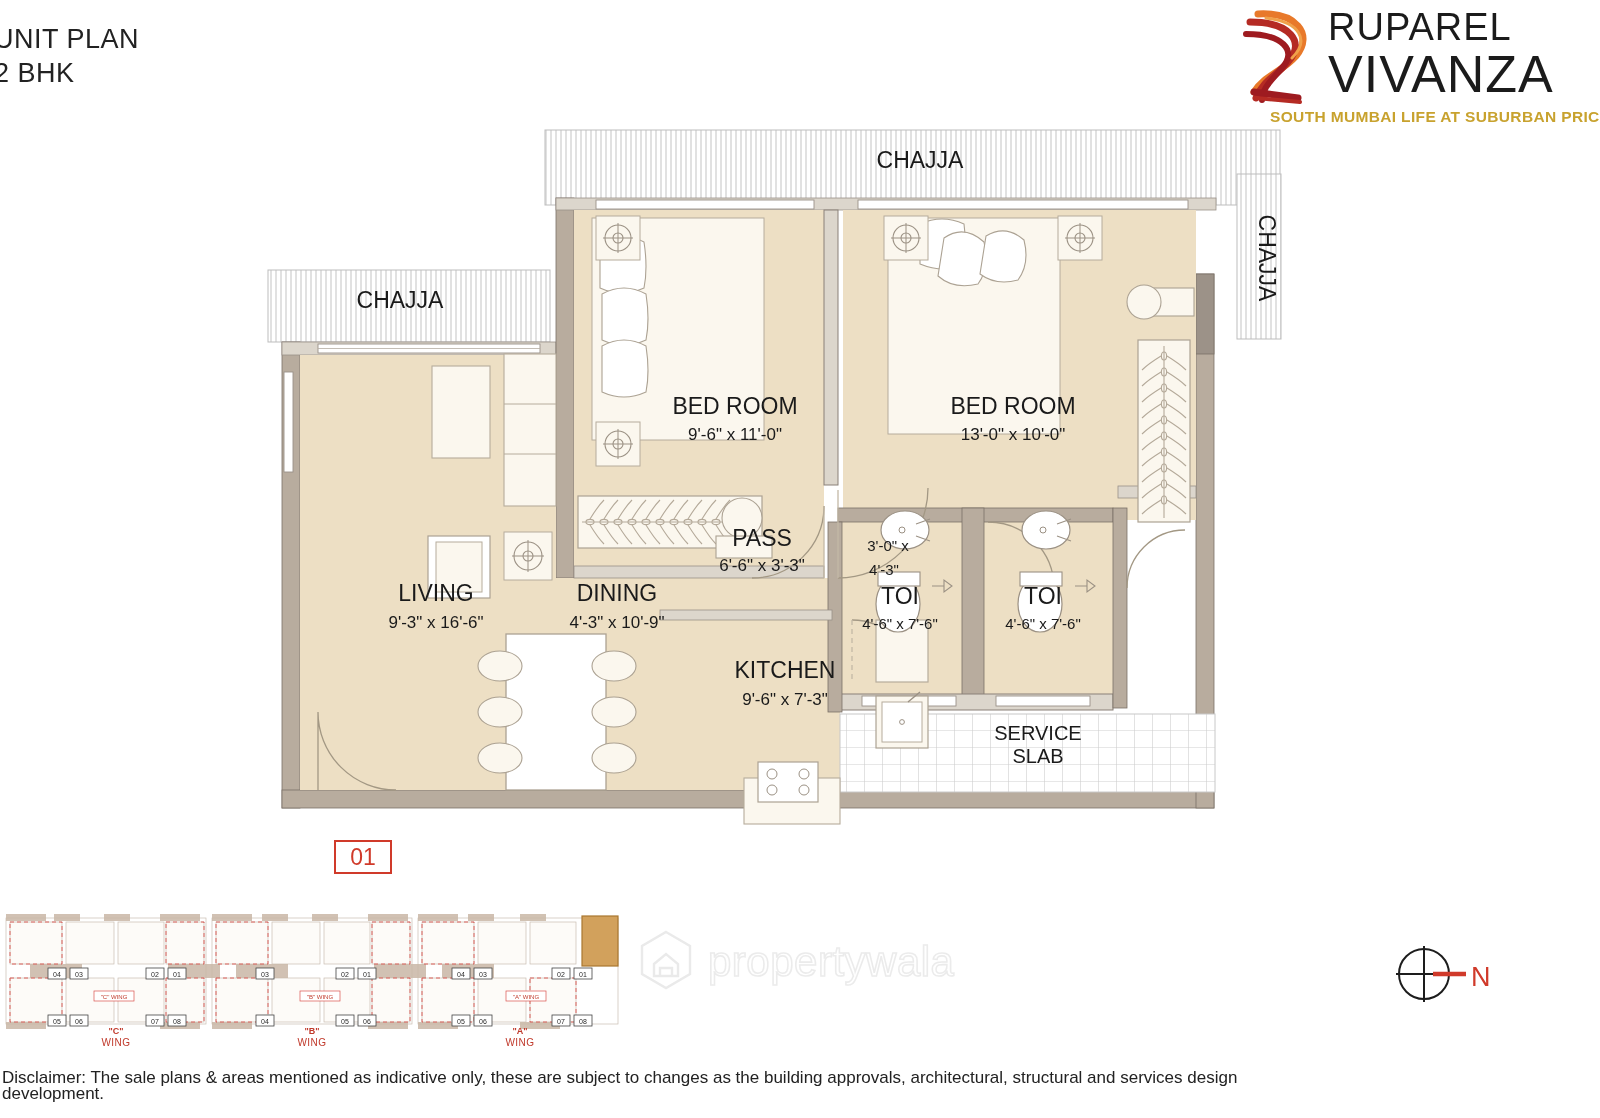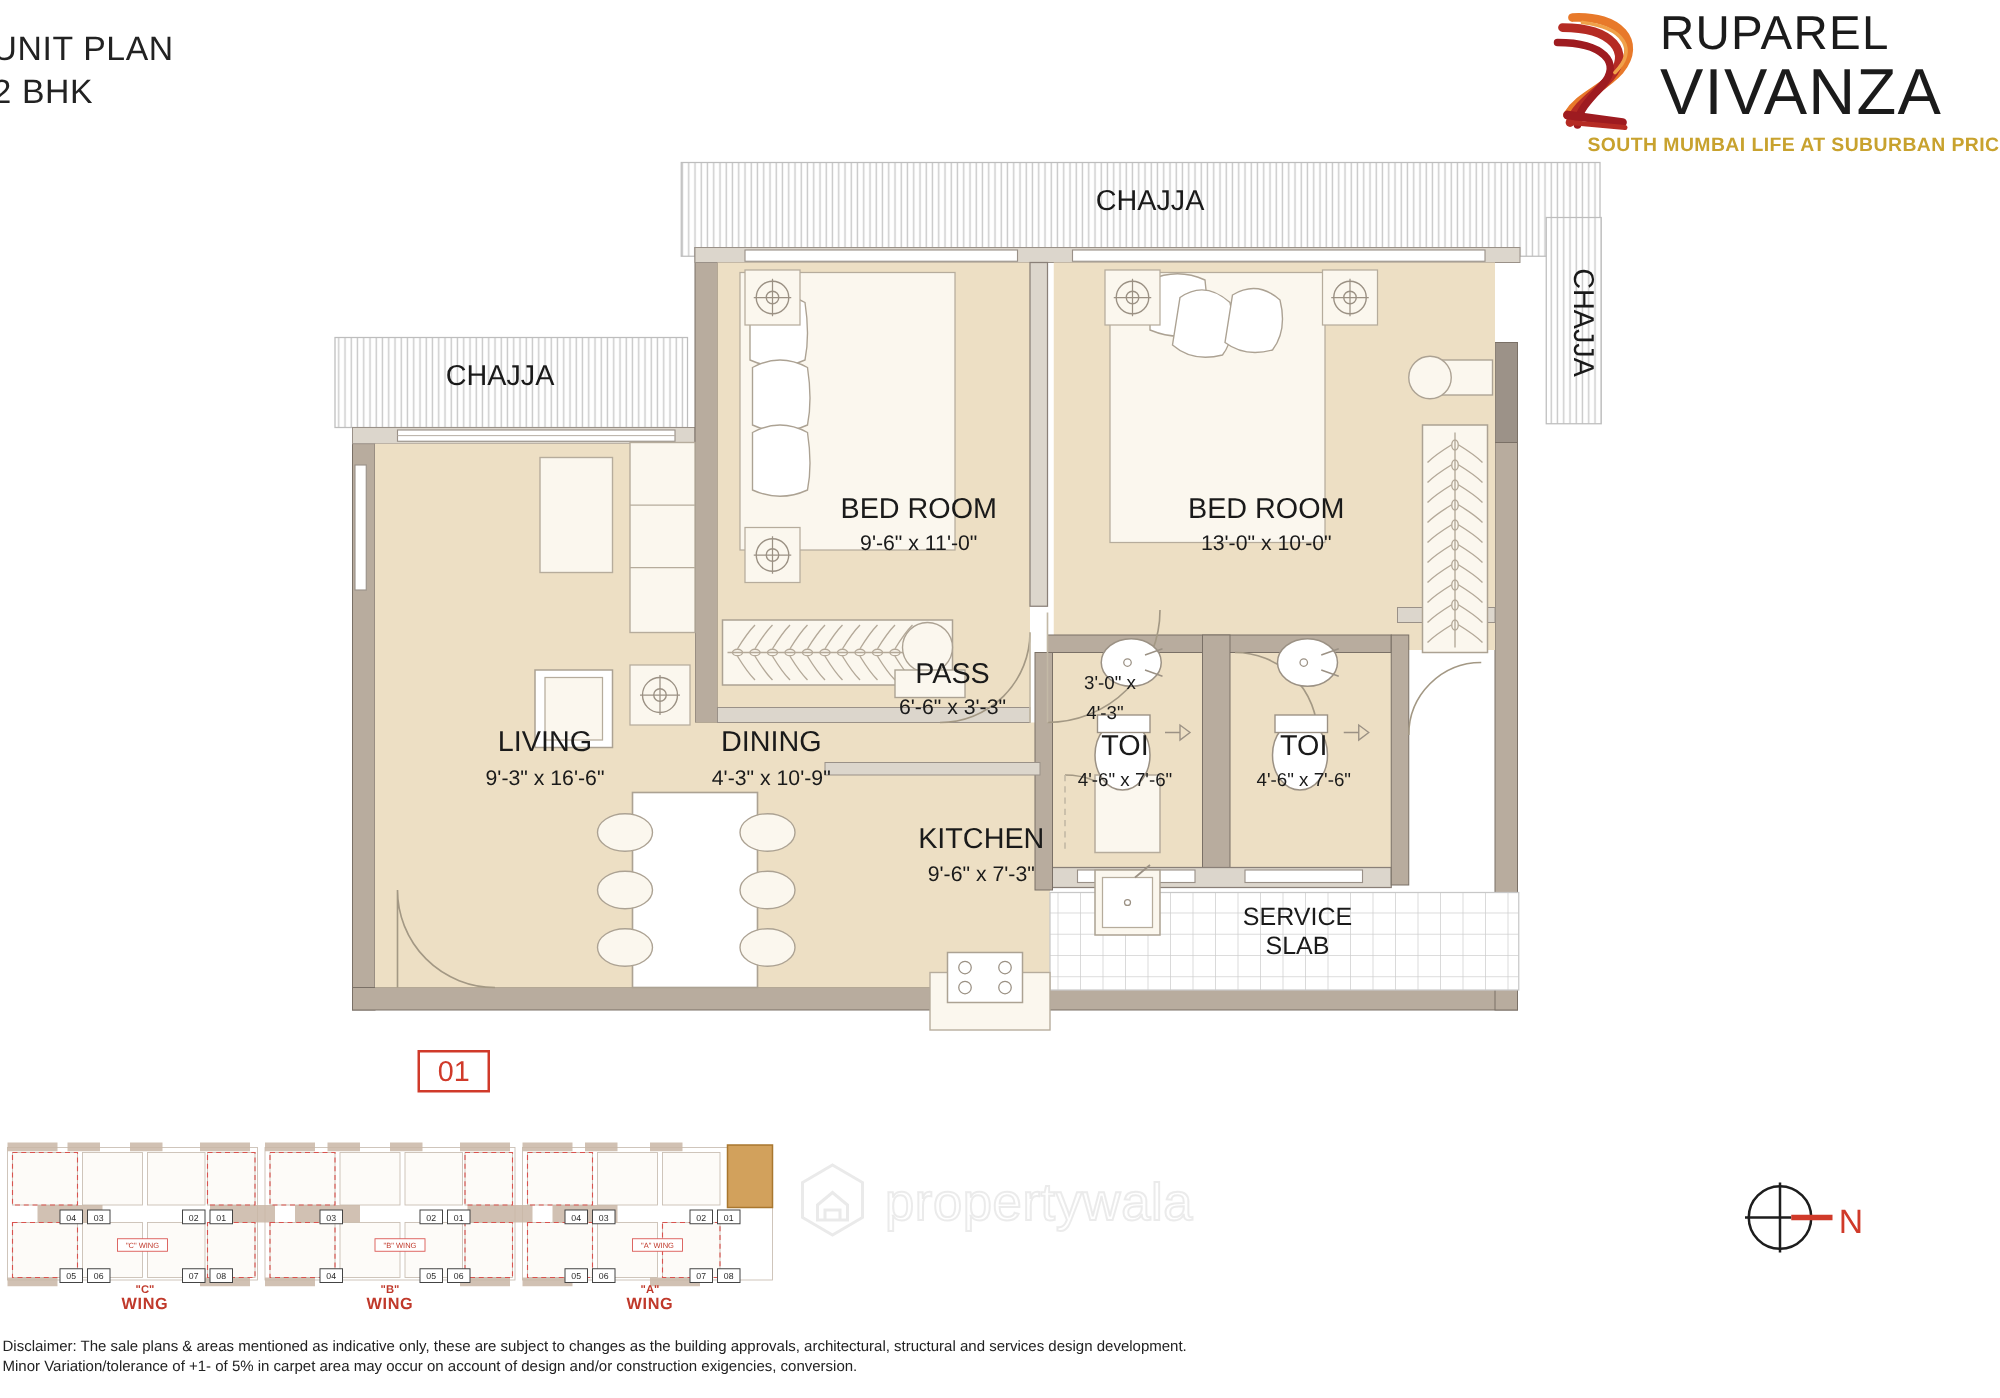--- a/index.html
+++ b/index.html
@@ -34,31 +34,31 @@
             border:2px solid #d03a2a;display:flex;align-items:center;justify-content:center;
             font-size:23px;color:#d03a2a;background:#fff;}
 
   
   #keyplan{position:absolute;left:0;top:900px;width:660px;height:150px;}
   #keyplan svg{display:block;}
   .kpnum{font-size:7px;fill:#2a2a2a;text-anchor:middle;font-family:"Liberation Sans",sans-serif;}
   .kpwing{font-size:6px;fill:#c0392b;text-anchor:middle;font-family:"Liberation Sans",sans-serif;}
   .wing-label{position:absolute;text-align:center;color:#c0392b;line-height:11px;}
   .wing-label .a{font-size:9px;font-weight:bold;}
-  .wing-label .b{font-size:13px;font-weight:bold;letter-spacing:.5px;}
+  .wing-label .b{font-size:10px;font-weight:normal;letter-spacing:.5px;}
 
   
   #watermark{position:absolute;left:636px;top:928px;width:320px;height:66px;opacity:.55;}
 
   
   #compass{position:absolute;left:1388px;top:938px;width:110px;height:70px;}
 
   
   #disclaimer{position:absolute;left:2px;top:1070px;width:1250px;
-              font-size:12px;line-height:15.5px;color:#222;}
+              font-size:17px;line-height:15.5px;color:#222;}
 </style>
 </head>
 <body>
 
 <div id="header-title">
   <div class="t1">UNIT PLAN</div>
   <div class="t2">2 BHK</div>
 </div>
 
 <div id="brand">
@@ -619,14 +619,13 @@
   <circle cx="36" cy="36" r="25" fill="none" stroke="#1d1d1d" stroke-width="2"></circle>
   <line x1="36" y1="8" x2="36" y2="64" stroke="#1d1d1d" stroke-width="2"></line>
   <line x1="8" y1="36" x2="45" y2="36" stroke="#1d1d1d" stroke-width="2"></line>
   <line x1="45" y1="36" x2="78" y2="36" stroke="#D03A2A" stroke-width="4.5"></line>
   <text x="83" y="48" font-family="&quot;Liberation Sans&quot;, sans-serif" font-size="27" fill="#D03A2A">N</text>
 </svg>
 </div>
 
 <div id="disclaimer">
   <div>Disclaimer: The sale plans &amp; areas mentioned as indicative only, these are subject to changes as the building approvals, architectural, structural and services design development.</div>
-  <div>Minor Variation/tolerance of +1- of 5% in carpet area may occur on account of design and/or construction exigencies, conversion.</div>
 </div>
 
 </body></html>

